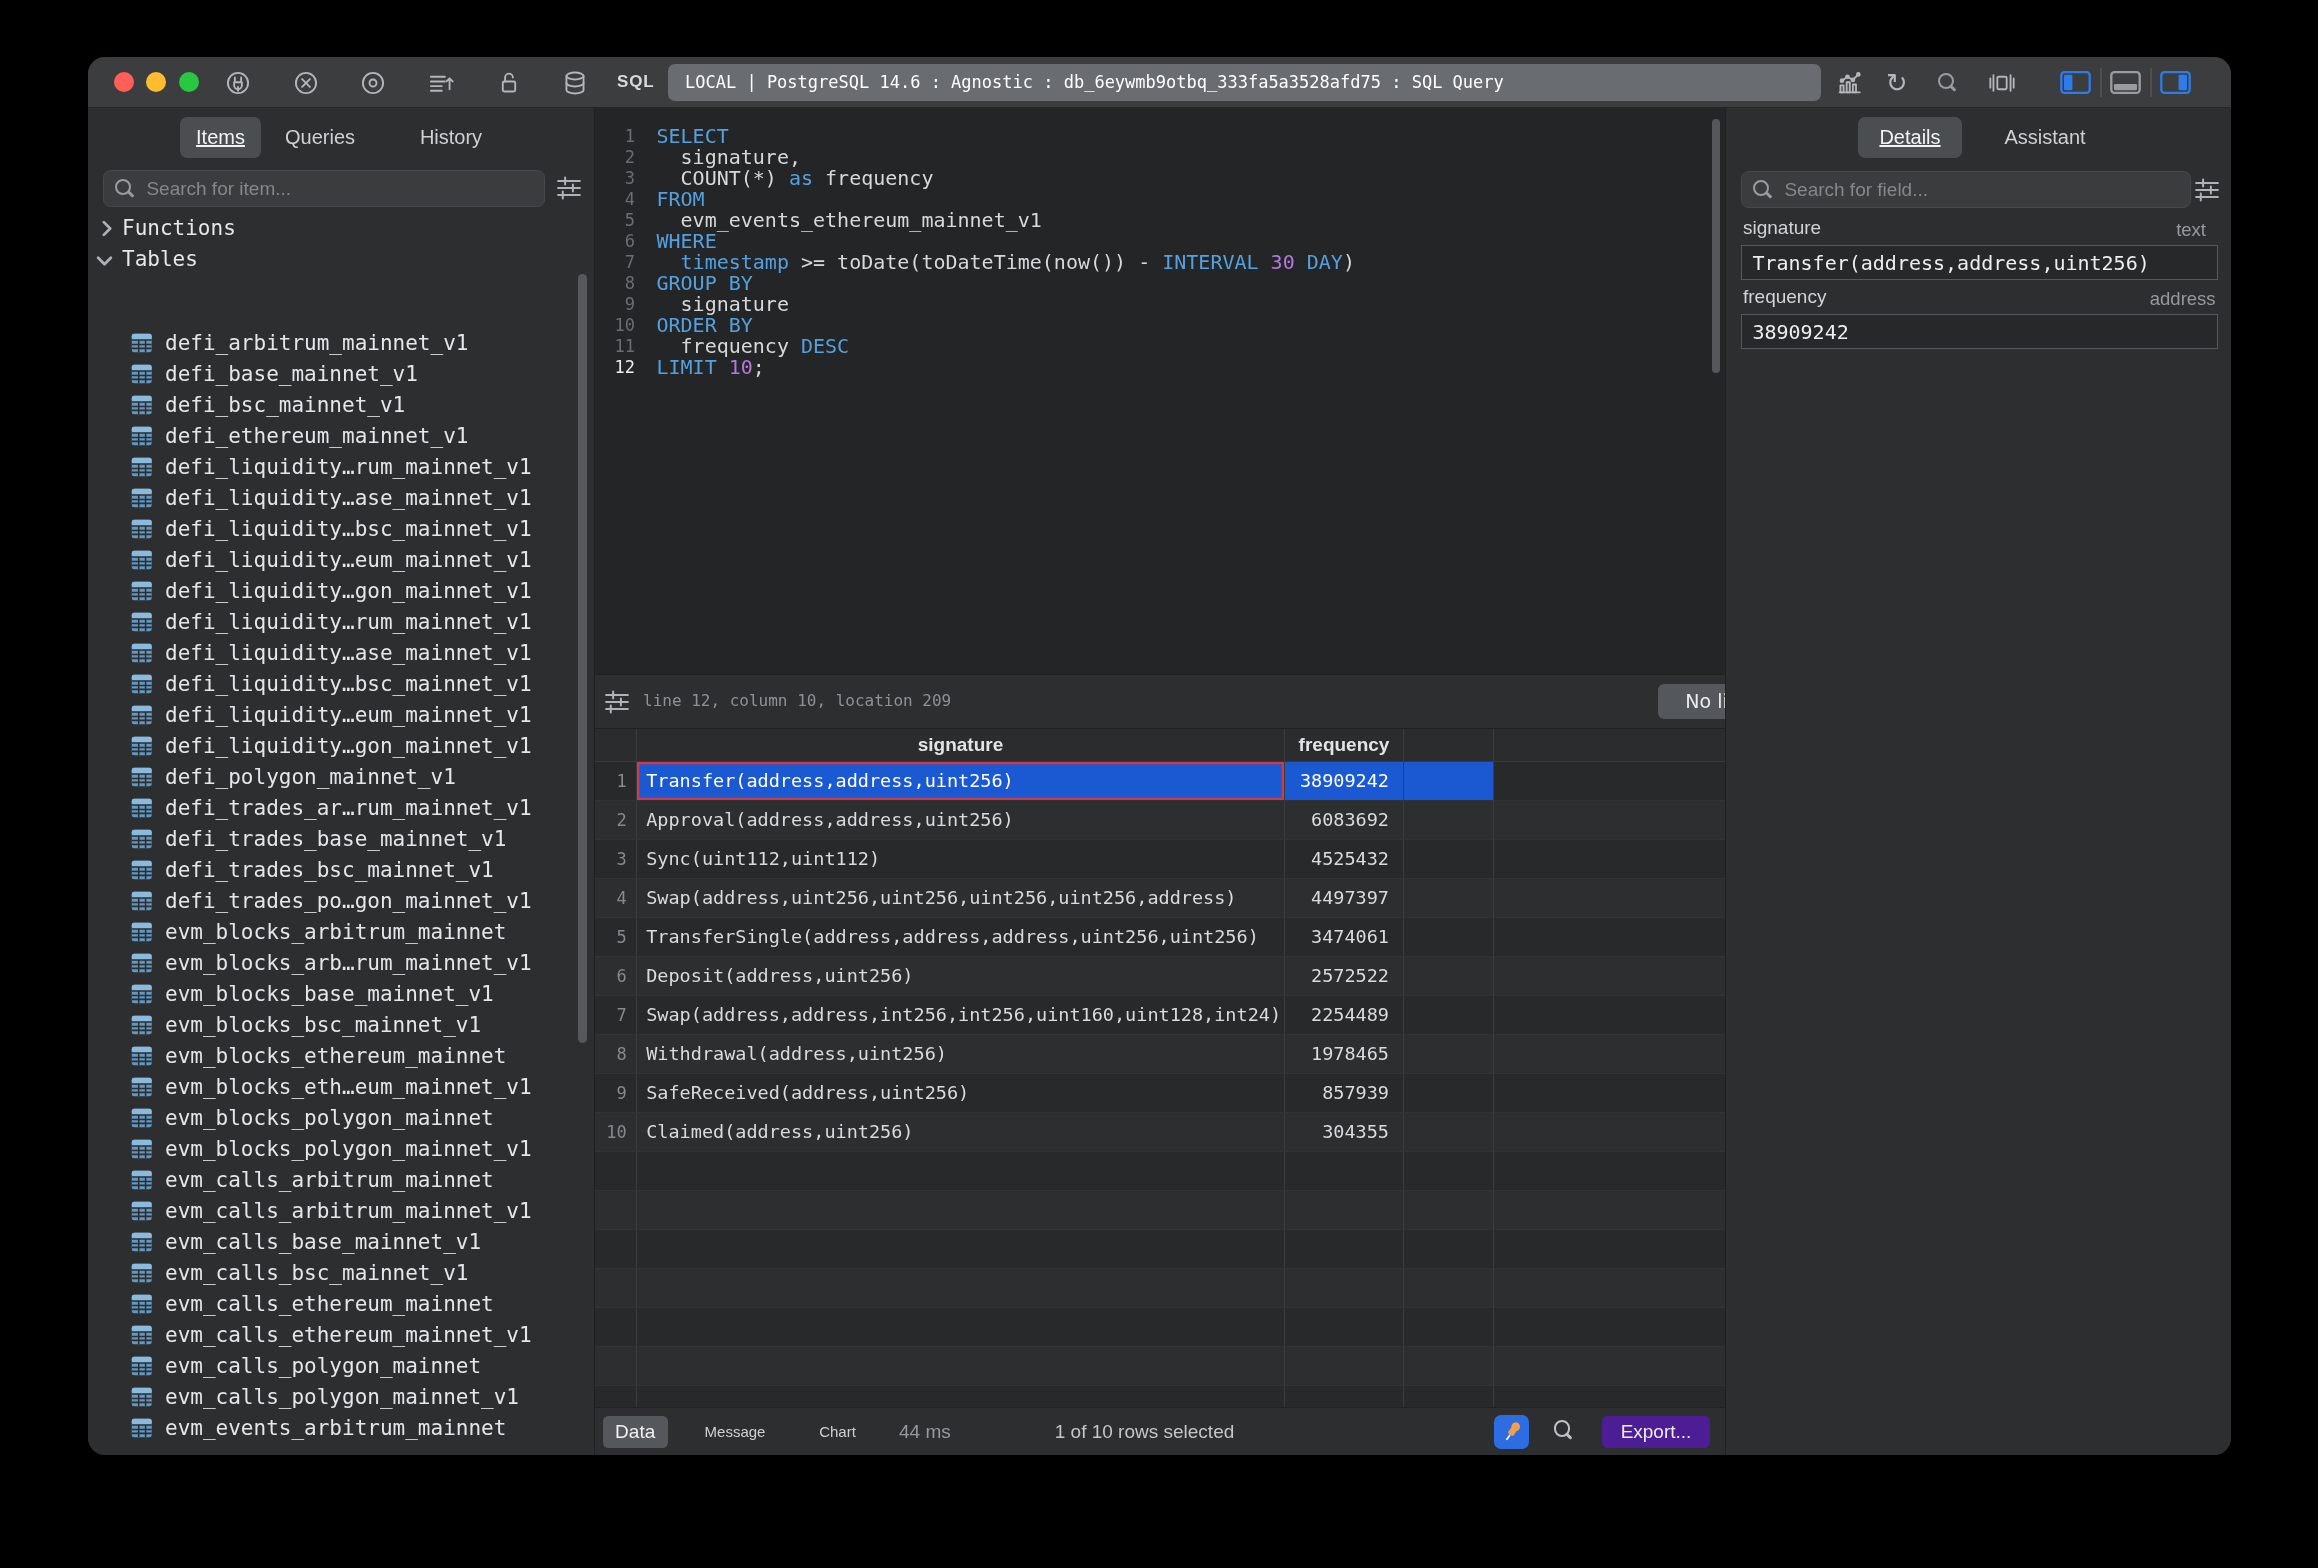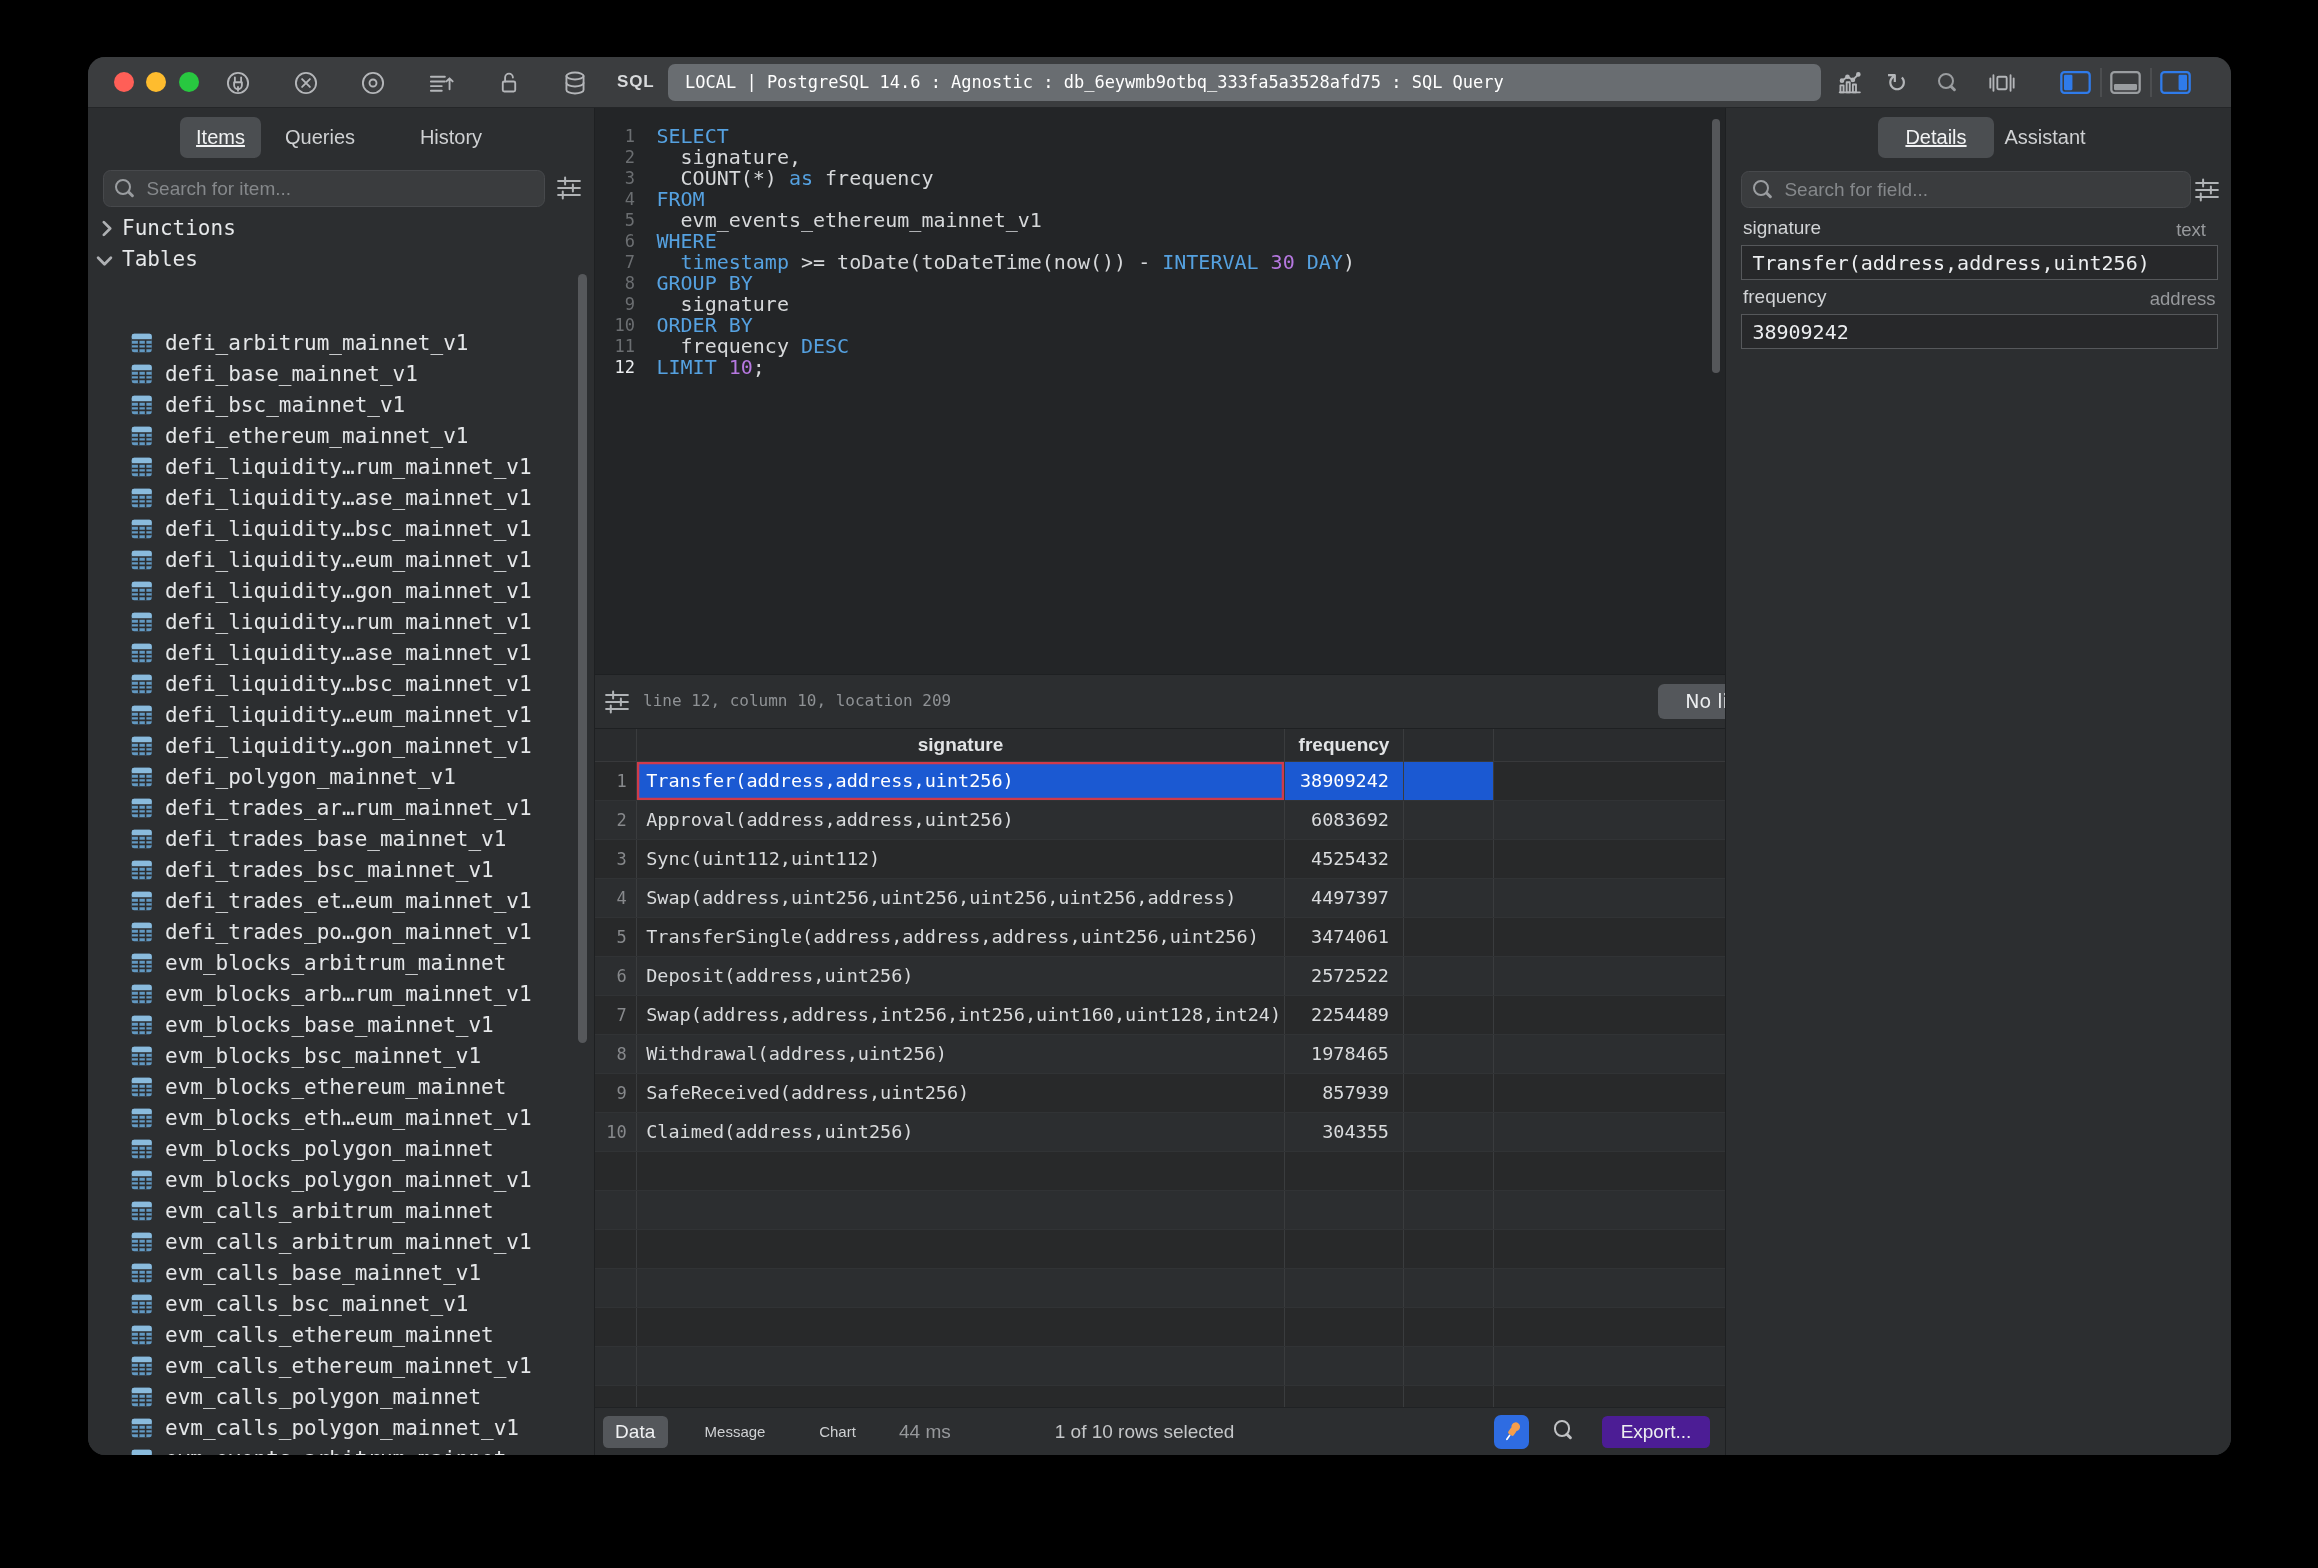--- a/index.html
+++ b/index.html
@@ -355,28 +355,20 @@
             <path d="M1 9h26M1 15h26M1 20h26M10 9v16M19 9v16" stroke="#2c2e30" stroke-width="2" fill="none"></path>
           </svg>
           <span class="s-item-label">defi_trades_bsc_mainnet_v1</span>
         </div>
         <div class="s-item">
           <svg class="tbl-ic" width="21.5" height="20" viewBox="0 0 28 26">
             <rect x="1" y="1" width="26" height="24" rx="3" fill="#6299c2"></rect>
             <rect x="1" y="1" width="26" height="8" rx="3" fill="#8abbdd"></rect>
             <path d="M1 9h26M1 15h26M1 20h26M10 9v16M19 9v16" stroke="#2c2e30" stroke-width="2" fill="none"></path>
           </svg>
-          <span class="s-item-label">defi_trades_et…eum_mainnet_v1</span>
-        </div>
-        <div class="s-item">
-          <svg class="tbl-ic" width="21.5" height="20" viewBox="0 0 28 26">
-            <rect x="1" y="1" width="26" height="24" rx="3" fill="#6299c2"></rect>
-            <rect x="1" y="1" width="26" height="8" rx="3" fill="#8abbdd"></rect>
-            <path d="M1 9h26M1 15h26M1 20h26M10 9v16M19 9v16" stroke="#2c2e30" stroke-width="2" fill="none"></path>
-          </svg>
           <span class="s-item-label">defi_trades_po…gon_mainnet_v1</span>
         </div>
         <div class="s-item">
           <svg class="tbl-ic" width="21.5" height="20" viewBox="0 0 28 26">
             <rect x="1" y="1" width="26" height="24" rx="3" fill="#6299c2"></rect>
             <rect x="1" y="1" width="26" height="8" rx="3" fill="#8abbdd"></rect>
             <path d="M1 9h26M1 15h26M1 20h26M10 9v16M19 9v16" stroke="#2c2e30" stroke-width="2" fill="none"></path>
           </svg>
           <span class="s-item-label">evm_blocks_arbitrum_mainnet</span>
         </div>
@@ -746,21 +738,21 @@
         <circle cx="12" cy="6" r="4" fill="#f49e4c"></circle>
           <rect x="9" y="8" width="6" height="7" rx="1.5" fill="#f49e4c"></rect>
           <rect x="11.2" y="15" width="1.6" height="6" rx="0.8" fill="#fff"></rect>
       </svg>
     </div>
     <span class="abs mag" style="left:957px;top:10.8px;color:#c0c2c4"></span>
     <div class="exportbtn">Export...</div>
   </div>
 
   <div class="abs details">
-    <div class="abs side-tab tab-pill on" style="left:152px;top:9.2px;width:116px">Details</div>
+    <div class="abs side-tab tab-pill on" style="left:132px;top:9.2px;width:104px">Details</div>
     <div class="abs side-tab" style="left:269px;top:9.2px;width:100px">Assistant</div>
 
     <div class="abs searchbox" style="left:15.4px;top:63px;width:450px">
       <span class="abs mag sb-mag"></span>
       <input type="text" readonly="" placeholder="Search for field..." style="">
     </div>
     <span class="abs sliders" style="left:467px;top:68px">
       <svg viewBox="0 0 36 36">
           <path d="M4 9h28M4 18h28M4 27h28"></path>
           <path d="M13 4.5v9M23 13.5v9M10 22.5v9"></path>

